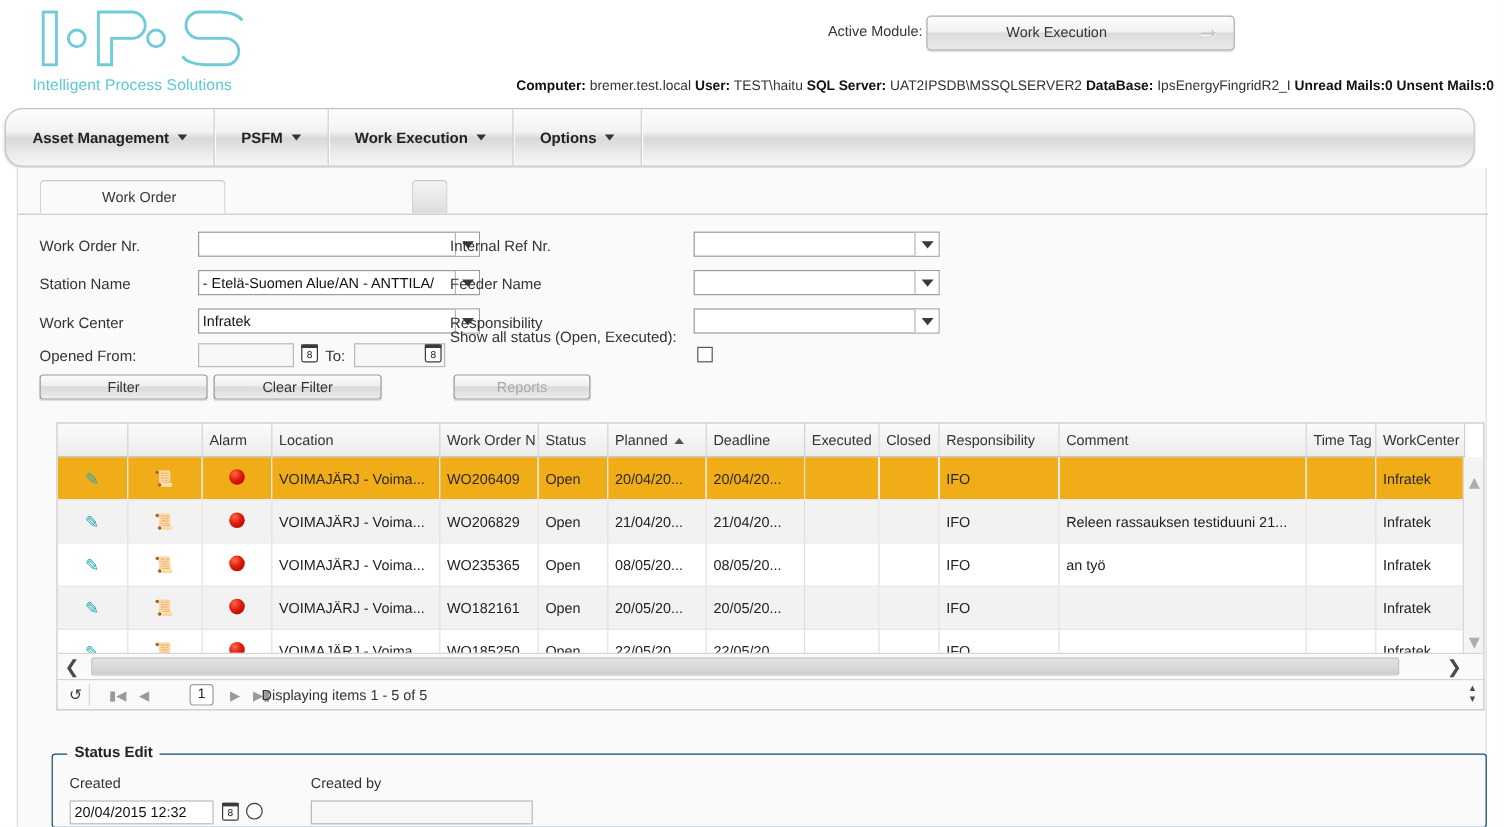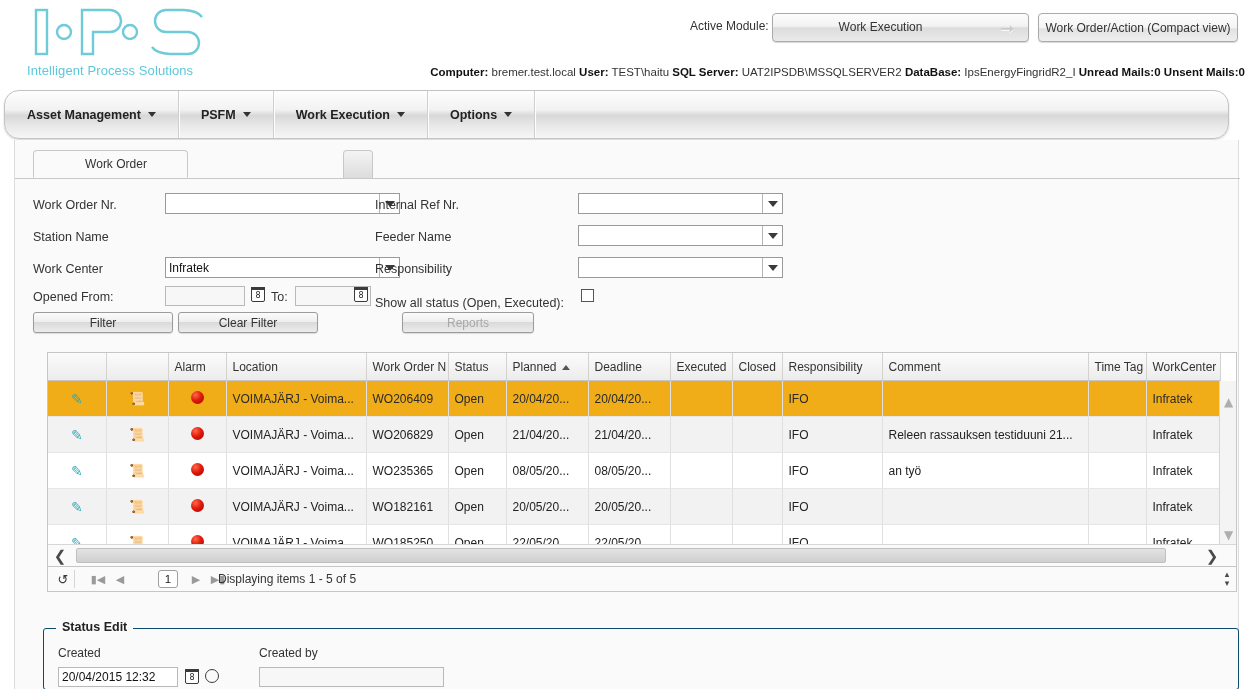--- a/index.html
+++ b/index.html
@@ -180,21 +180,20 @@
     </svg>
     <div class="logo-sub">Intelligent Process Solutions</div>
 
     <div class="active-mod-label">Active Module:</div>
 
     <div class="mod-btn">
       <div class="mod-btn-text">Work Execution</div>
       <div class="mod-arrow">➞</div>
     </div>
 
-    <div class="compact-btn">Work Order/Action (Compact view)</div>
 
     <div class="statusline">
       <b>Computer:</b>
       <span>bremer.test.local</span>
       <b>User:</b>
       <span>TEST\haitu</span>
       <b>SQL Server:</b>
       <span>UAT2IPSDB\MSSQLSERVER2</span>
       <b>DataBase:</b>
       <span>IpsEnergyFingridR2_I</span>
@@ -233,20 +232,26 @@
 
     <div class="flabel" style="left:18px;top:58px;">Work Order Nr.</div>
     <div class="combo" style="left:150px;top:53px;width:235px;">
       <div class="val"></div>
       <div class="arrowbox">
           <i></i>
         </div>
     </div>
 
     <div class="flabel" style="left:18px;top:90px;">Station Name</div>
+    <div class="combo" style="left:150px;top:85px;width:235px;">
+      <div class="val">- Etelä-Suomen Alue/AN - ANTTILA/</div>
+      <div class="arrowbox">
+          <i></i>
+        </div>
+    </div>
 
     <div class="flabel" style="left:18px;top:122px;">Work Center</div>
     <div class="combo" style="left:150px;top:117px;width:235px;">
       <div class="val">Infratek</div>
       <div class="arrowbox">
           <i></i>
         </div>
     </div>
 
     <div class="flabel" style="left:18px;top:150px;">Opened From:</div>
@@ -276,24 +281,24 @@
     </div>
 
     <div class="flabel" style="left:360px;top:122px;">Responsibility</div>
     <div class="combo" style="left:563px;top:117px;width:205px;">
       <div class="val"></div>
       <div class="arrowbox">
           <i></i>
         </div>
     </div>
 
-    <div class="flabel" style="left:360px;top:156px;">Show all status (Open, Executed):</div>
+    <div class="flabel" style="left:360px;top:134px;">Show all status (Open, Executed):</div>
     <div class="chk" style="left:566px;top:149px;"></div>
 
-    <div class="btn disabled" style="left:363px;top:172px;width:132px;margin-left:24px;">Reports</div>
+    <div class="btn disabled" style="left:363px;top:172px;width:114px;">Reports</div>
 
     <div class="grid">
       <table class="wo">
         <colgroup>
           <col style="width:58px">
             <col style="width:62px">
             <col style="width:58px">
           <col style="width:140px">
             <col style="width:82px">
             <col style="width:58px">

